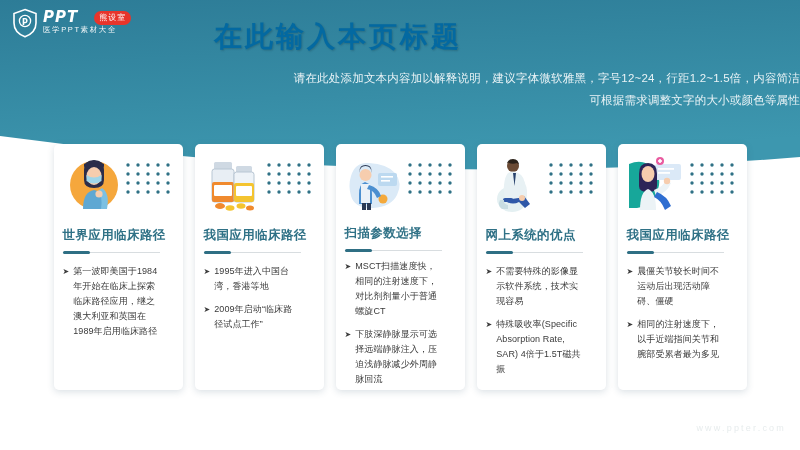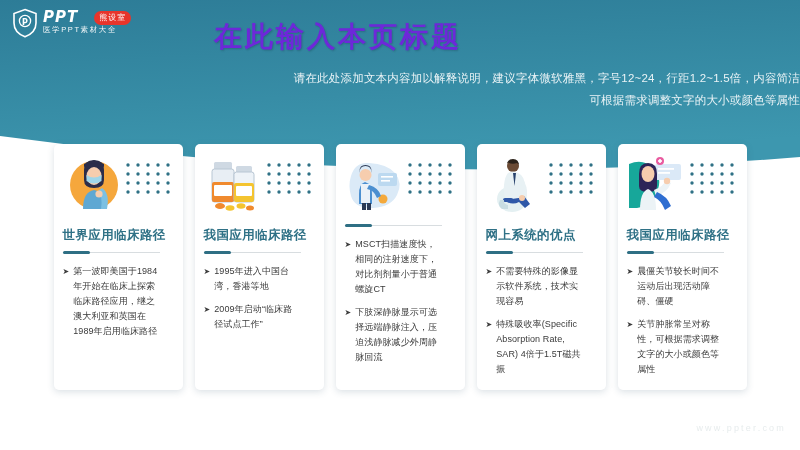--- a/index.html
+++ b/index.html
@@ -51,21 +51,21 @@
     font-size: 7.5px; color: #ffffff;
     letter-spacing: 1.6px; line-height: 1;
     white-space: nowrap;
     opacity: .95;
   }
 
   
   #title {
     position: absolute; left: 0; top: 18px; width: 676px;
     text-align: center;
-    font-size: 28px; font-weight: bold; color: #6d28d9;
+    font-size: 28px; font-weight: bold; color: #0369a1;
     letter-spacing: 3px;
     text-shadow: 1px 1px 2px rgba(0,0,0,.18);
     z-index: 30;
   }
   #subtitle {
     position: absolute; left: 0; top: 68px; width: 800px;
     text-align: right;
     font-size: 11.5px; color: #e9f3f6;
     line-height: 1.9;
     letter-spacing: .2px;
@@ -306,20 +306,21 @@
               <circle cx="33" cy="21" r="1.7"></circle>
               <circle cx="43" cy="21" r="1.7"></circle>
             <circle cx="3" cy="30" r="1.7"></circle>
               <circle cx="13" cy="30" r="1.7"></circle>
               <circle cx="23" cy="30" r="1.7"></circle>
               <circle cx="33" cy="30" r="1.7"></circle>
               <circle cx="43" cy="30" r="1.7"></circle>
           </g>
         </svg>
       </div>
+      <div class="card-title">扫描参数选择</div>
       <div class="rule">
         <div class="rule-long"></div>
           <div class="rule-short"></div>
       </div>
       <div class="bullets">
         <div class="bullet">
           <span class="arrow">➤</span>
           <span class="btext">MSCT扫描速度快，相同的注射速度下，对比剂剂量小于普通螺旋CT</span>
         </div>
         <div class="bullet">
@@ -432,21 +433,21 @@
         <div class="rule-long"></div>
           <div class="rule-short"></div>
       </div>
       <div class="bullets">
         <div class="bullet">
           <span class="arrow">➤</span>
           <span class="btext">晨僵关节较长时间不运动后出现活动障碍、僵硬</span>
         </div>
         <div class="bullet">
           <span class="arrow">➤</span>
-          <span class="btext">关节肿胀常呈对称性，可根据需求调整文字的大小或颜色等属性</span>
+          <span class="btext">相同的注射速度下，以手近端指间关节和腕部受累者最为多见</span>
         </div>
       </div>
     </div>
 
   </div>
 
   <div id="watermark">www.ppter.com</div>
 </div>
 
 </body></html>

